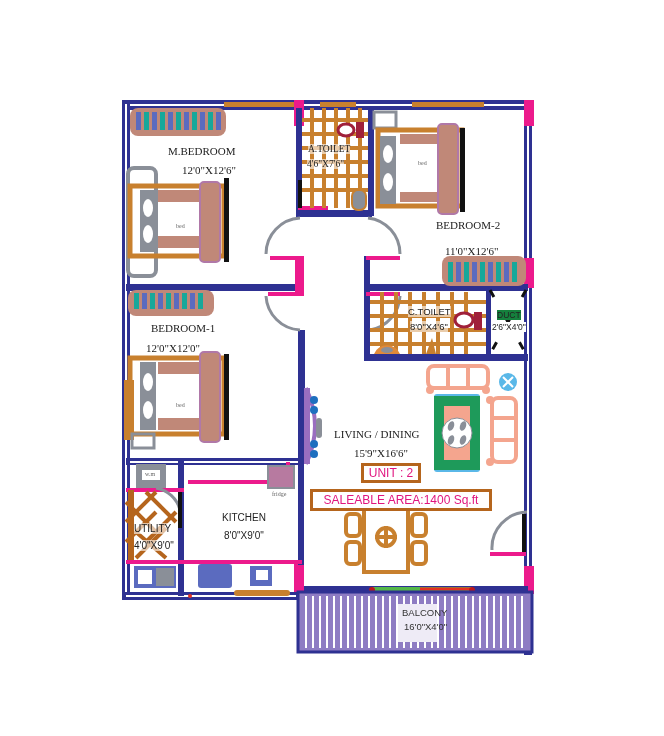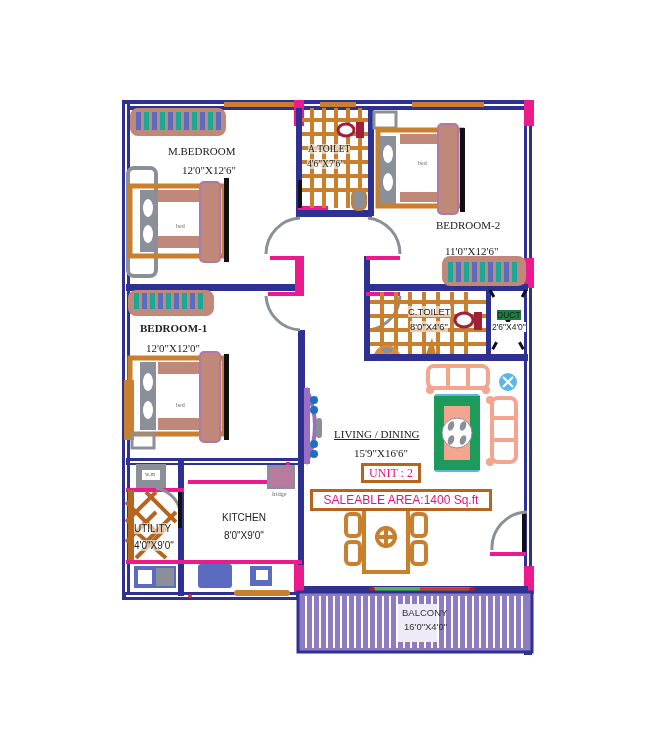--- a/index.html
+++ b/index.html
@@ -366,31 +366,31 @@
 
   <span class="label" style="left:436px;top:219px;">BEDROOM-2</span>
   <span class="label" style="left:445px;top:245px;">11'0"X12'6"</span>
 
   <span class="label sans" style="left:408px;top:306px;font-size:9.5px;background:rgba(255,255,255,0.6);">C.TOILET</span>
   <span class="label sans" style="left:410px;top:321px;font-size:9.5px;background:rgba(255,255,255,0.6);">8'0"X4'6"</span>
 
   <span class="label sans" style="left:497px;top:310px;font-size:8.5px;background:#15803d;">DUCT</span>
   <span class="label sans" style="left:492px;top:322px;font-size:8.5px;background:#fff;">2'6"X4'0"</span>
 
-  <span class="label" style="left:140px;top:322px;font-weight:bold;">BEDROOM-1</span>
+  <span class="label" style="left:151px;top:322px;">BEDROOM-1</span>
   <span class="label" style="left:146px;top:342px;">12'0"X12'0"</span>
 
-  <span class="label" style="left:334px;top:428px;text-decoration:underline;">LIVING / DINING</span>
+  <span class="label" style="left:334px;top:428px;">LIVING / DINING</span>
   <span class="label" style="left:354px;top:447px;">15'9"X16'6"</span>
 
   <span class="label sans" style="left:222px;top:512px;">KITCHEN</span>
   <span class="label sans" style="left:224px;top:530px;">8'0"X9'0"</span>
 
   <span class="label sans" style="left:134px;top:523px;font-size:10px;background:rgba(255,255,255,0.6);">UTILITY</span>
   <span class="label sans" style="left:134px;top:540px;font-size:10px;background:rgba(255,255,255,0.6);">4'0"X9'0"</span>
 
   <span class="label sans" style="left:402px;top:607px;font-size:9.5px;color:#333;">BALCONY</span>
   <span class="label sans" style="left:404px;top:621px;font-size:9.5px;color:#333;">16'0"X4'0"</span>
 
-  <div class="tag" style="left:361px;top:463px;width:54px;height:14px;font-family:Liberation Serif, serif;">UNIT : 2</div>
+  <div class="tag" style="left:361px;top:463px;width:54px;height:14px;">UNIT : 2</div>
   <div class="tag" style="left:310px;top:489px;width:176px;height:16px;line-height:16px;">SALEABLE AREA:1400 Sq.ft</div>
 
 </div>
 
 </body></html>

